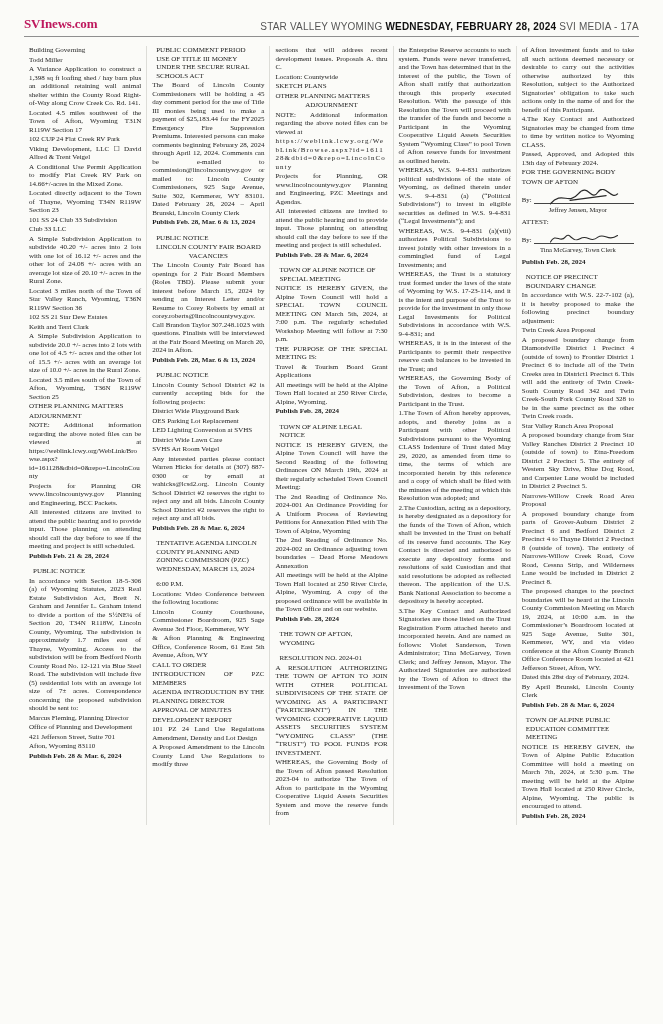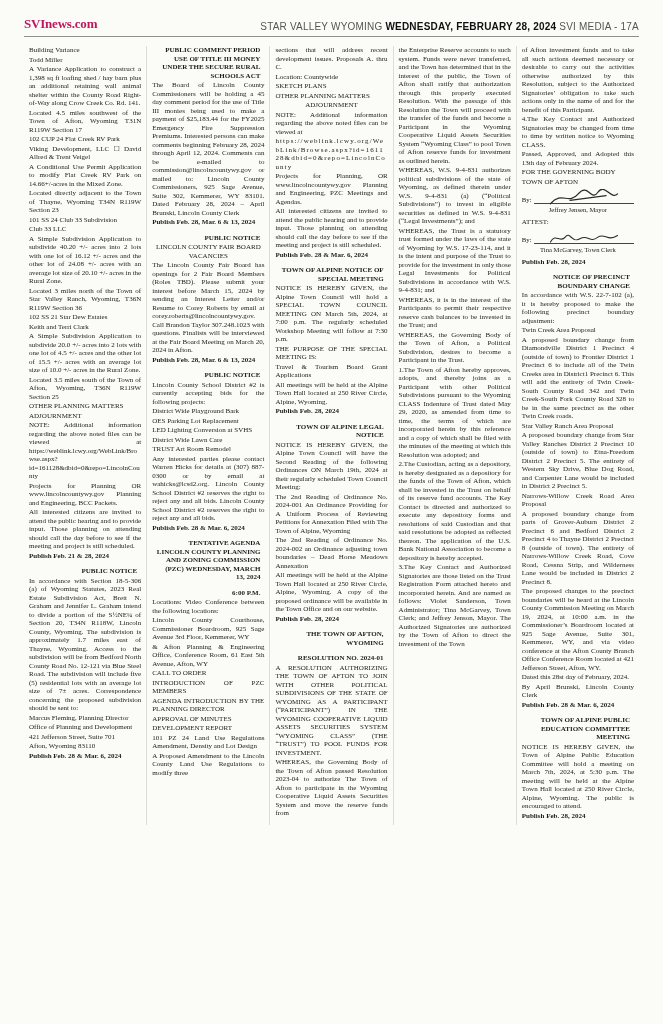--- a/index.html
+++ b/index.html
@@ -8,42 +8,42 @@
   .hdr{display:flex;justify-content:space-between;align-items:flex-end;border-bottom:1px solid #8f8f8f;padding-bottom:4px;}
   .masthead{font-family:"Liberation Serif",serif;font-weight:bold;font-size:13px;color:#be185d;letter-spacing:-.2px;}
   .hdr-right{font-family:"Liberation Sans",sans-serif;font-size:10px;color:#555;letter-spacing:.2px;white-space:nowrap;}
   .hdr-right .d{font-weight:bold;color:#111;margin:0 3px;}
   .cols{display:flex;margin-top:9px;align-items:stretch;}
   .col{flex:1 1 0;padding:0 5px;font-family:"Liberation Serif",serif;font-size:7px;line-height:8.5px;color:#1c1c1c;min-width:0;}
   .col + .col{border-left:1px solid #ddddd8;}
   .blk{margin:0 0 1px 0;}
   .col > .blk:first-child{margin-top:0;}
   .p{text-align:justify;overflow-wrap:anywhere;}
-  .h{font-weight:bold;text-align:right;margin:7px 4px 1px 4px;}
+  .h{font-weight:normal;text-align:left;margin:7px 4px 1px 4px;}
   .hc{text-align:center;margin:0 2px 1px 2px;}
   .pub{font-weight:bold;margin:1px 0 5px 0;}
   .url{letter-spacing:1.1px;word-break:break-all;text-align:justify;}
   .sig{margin:3px 0 3px 0;}
   .sigrow{display:flex;align-items:flex-end;}
   .by{font-size:6.8px;padding-right:2px;}
   .scribble{flex:1;border-bottom:1px solid #444;display:flex;justify-content:center;}
   .scribble svg{display:block;margin-bottom:-4px;}
   .signame{text-align:center;font-size:6.6px;margin-top:2px;}
 </style>
 </head>
 <body>
 
 <div class="page">
   <div class="hdr">
     <span class="masthead">SVInews.com</span>
     <span class="hdr-right"><span>STAR VALLEY WYOMING</span><span class="d">WEDNESDAY, FEBRUARY 28, 2024</span><span>SVI MEDIA - 17A</span></span>
   </div>
   <div class="cols">
     <div class="col">
-        <div class="blk p">Building Variance</div>
+        <div class="blk p">Building Governing</div>
         <div class="blk p">Todd Miller</div>
         <div class="blk p">A Variance Application to construct a 1,398 sq ft loafing shed / hay barn plus an additional retaining wall animal shelter within the County Road Right-of-Way along Crow Creek Co. Rd. 141.</div>
         <div class="blk p">Located 4.5 miles southwest of the Town of Afton, Wyoming T31N R119W Section 17</div>
         <div class="blk p">102 CUP 24 Flat Creek RV Park</div>
         <div class="blk p">Viking Development, LLC ☐ David Allred &amp; Trent Veigel</div>
         <div class="blk p">A Conditional Use Permit Application to modify Flat Creek RV Park on 14.66+/-acres in the Mixed Zone.</div>
         <div class="blk p">Located directly adjacent to the Town of Thayne, Wyoming T34N R119W Section 23</div>
         <div class="blk p">101 SS 24 Club 33 Subdivision</div>
         <div class="blk p">Club 33 LLC</div>
         <div class="blk p">A Simple Subdivision Application to subdivide 40.20 +/- acres into 2 lots with one lot of 16.12 +/- acres and the other lot of 24.08 +/- acres with an average lot size of 20.10 +/- acres in the Rural Zone.</div>
@@ -73,21 +73,21 @@
         <div class="blk h">PUBLIC NOTICE</div>
         <div class="blk hc">LINCOLN COUNTY FAIR BOARD VACANCIES</div>
         <div class="blk p">The Lincoln County Fair Board has openings for 2 Fair Board Members (Roles TBD). Please submit your interest before March 15, 2024 by sending an Interest Letter and/or Resume to Corey Roberts by email at corey.roberts@lincolncountywy.gov. Call Brandon Taylor 307.248.1023 with questions. Finalists will be interviewed at the Fair Board Meeting on March 20, 2024 in Afton.</div>
         <div class="blk pub">Publish Feb. 28, Mar. 6 &amp; 13, 2024</div>
         <div class="blk h">PUBLIC NOTICE</div>
         <div class="blk p">Lincoln County School District #2 is currently accepting bids for the following projects:</div>
         <div class="blk p">District Wide Playground Bark</div>
         <div class="blk p">OES Parking Lot Replacement</div>
         <div class="blk p">LED Lighting Conversion at SVHS</div>
         <div class="blk p">District Wide Lawn Care</div>
-        <div class="blk p">TRUST Art Room Remodel</div>
+        <div class="blk p">SVHS Art Room Veigel</div>
         <div class="blk p">Any interested parties please contact Warren Hicks for details at (307) 887-0300 or by email at wahicks@lcsd2.org. Lincoln County School District #2 reserves the right to reject any and all bids. Lincoln County School District #2 reserves the right to reject any and all bids.</div>
         <div class="blk pub">Publish Feb. 28 &amp; Mar. 6, 2024</div>
         <div class="blk h">TENTATIVE AGENDA LINCOLN COUNTY PLANNING AND ZONING COMMISSION (PZC) WEDNESDAY, MARCH 13, 2024</div>
         <div class="blk h">6:00 P.M.</div>
         <div class="blk p">Locations: Video Conference between the following locations:</div>
         <div class="blk p">Lincoln County Courthouse, Commissioner Boardroom, 925 Sage Avenue 3rd Floor, Kemmerer, WY</div>
         <div class="blk p">&amp; Afton Planning &amp; Engineering Office, Conference Room, 61 East 5th Avenue, Afton, WY</div>
         <div class="blk p">CALL TO ORDER</div>
         <div class="blk p">INTRODUCTION OF PZC MEMBERS</div>
         <div class="blk p">AGENDA INTRODUCTION BY THE PLANNING DIRECTOR</div>
@@ -120,20 +120,21 @@
         <div class="blk p">All meetings will be held at the Alpine Town Hall located at 250 River Circle, Alpine, Wyoming. A copy of the proposed ordinance will be available in the Town Office and on our website.</div>
         <div class="blk pub">Publish Feb. 28, 2024</div>
         <div class="blk h">THE TOWN OF AFTON, WYOMING</div>
         <div class="blk h">RESOLUTION NO. 2024-01</div>
         <div class="blk p">A RESOLUTION AUTHORIZING THE TOWN OF AFTON TO JOIN WITH OTHER POLITICAL SUBDIVISIONS OF THE STATE OF WYOMING AS A PARTICIPANT (“PARTICIPANT”) IN THE WYOMING COOPERATIVE LIQUID ASSETS SECURITIES SYSTEM “WYOMING CLASS” (THE “TRUST”) TO POOL FUNDS FOR INVESTMENT.</div>
         <div class="blk p">WHEREAS, the Governing Body of the Town of Afton passed Resolution 2023-04 to authorize The Town of Afton to participate in the Wyoming Cooperative Liquid Assets Securities System and move the reserve funds from</div>
       </div>
     <div class="col">
         <div class="blk p">the Enterprise Reserve accounts to such system. Funds were never transferred, and the Town has determined that in the interest of the public, the Town of Afton shall ratify that authorization through this properly executed Resolution. With the passage of this Resolution the Town will proceed with the transfer of the funds and become a Participant in the Wyoming Cooperative Liquid Assets Securities System “Wyoming Class” to pool Town of Afton reserve funds for investment as outlined herein.</div>
         <div class="blk p">WHEREAS, W.S. 9-4-831 authorizes political subdivisions of the state of Wyoming, as defined therein under W.S. 9-4-831 (a) (“Political Subdivisions”) to invest in eligible securities as defined in W.S. 9-4-831 (“Legal Investments”); and</div>
+        <div class="blk p">WHEREAS, W.S. 9-4-831 (a)(viii) authorizes Political Subdivisions to invest jointly with other investors in a commingled fund of Legal Investments; and</div>
         <div class="blk p">WHEREAS, the Trust is a statutory trust formed under the laws of the state of Wyoming by W.S. 17-23-114, and it is the intent and purpose of the Trust to provide for the investment in only those Legal Investments for Political Subdivisions in accordance with W.S. 9-4-831; and</div>
         <div class="blk p">WHEREAS, it is in the interest of the Participants to permit their respective reserve cash balances to be invested in the Trust; and</div>
         <div class="blk p">WHEREAS, the Governing Body of the Town of Afton, a Political Subdivision, desires to become a Participant in the Trust.</div>
         <div class="blk p">1.The Town of Afton hereby approves, adopts, and thereby joins as a Participant with other Political Subdivisions pursuant to the Wyoming CLASS Indenture of Trust dated May 29, 2020, as amended from time to time, the terms of which are incorporated herein by this reference and a copy of which shall be filed with the minutes of the meeting at which this Resolution was adopted; and</div>
         <div class="blk p">2.The Custodian, acting as a depository, is hereby designated as a depository for the funds of the Town of Afton, which shall be invested in the Trust on behalf of its reserve fund accounts. The Key Contact is directed and authorized to execute any depository forms and resolutions of said Custodian and that said resolutions be adopted as reflected thereon. The application of the U.S. Bank National Association to become a depository is hereby accepted.</div>
         <div class="blk p">3.The Key Contact and Authorized Signatories are those listed on the Trust Registration Form attached hereto and incorporated herein. And are named as follows: Violet Sanderson, Town Administrator; Tina McGarvey, Town Clerk; and Jeffrey Jenson, Mayor. The Authorized Signatories are authorized by the Town of Afton to direct the investment of the Town</div>
       </div>
     <div class="col">
         <div class="blk p">of Afton investment funds and to take all such actions deemed necessary or desirable to carry out the activities otherwise authorized by this Resolution, subject to the Authorized Signatories’ obligation to take such actions only in the name of and for the benefit of this Participant.</div>
         <div class="blk p">4.The Key Contact and Authorized Signatories may be changed from time to time by written notice to Wyoming CLASS.</div>

